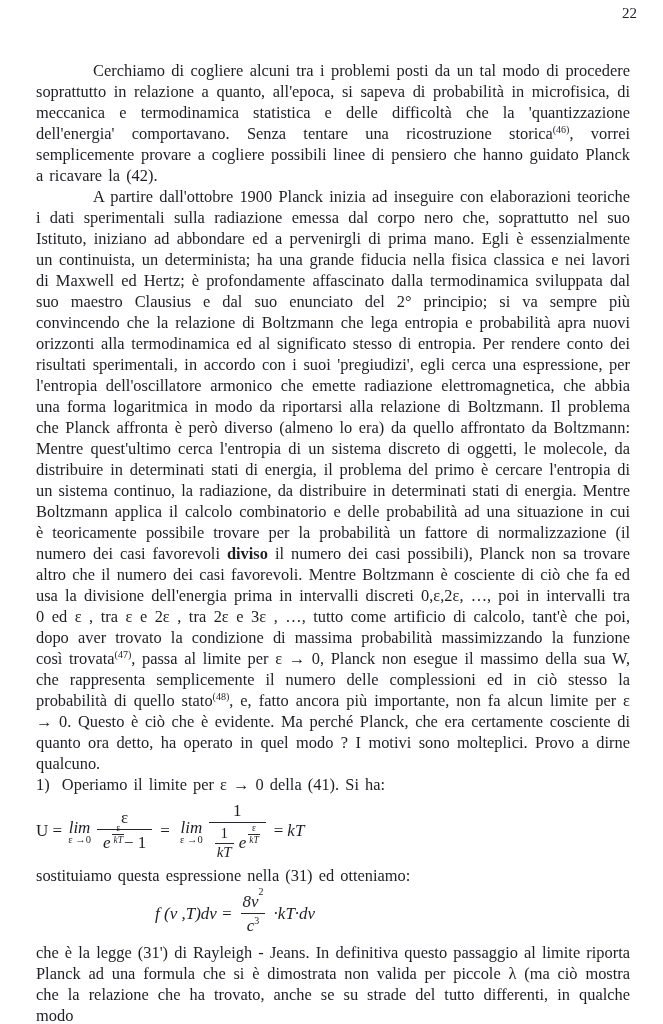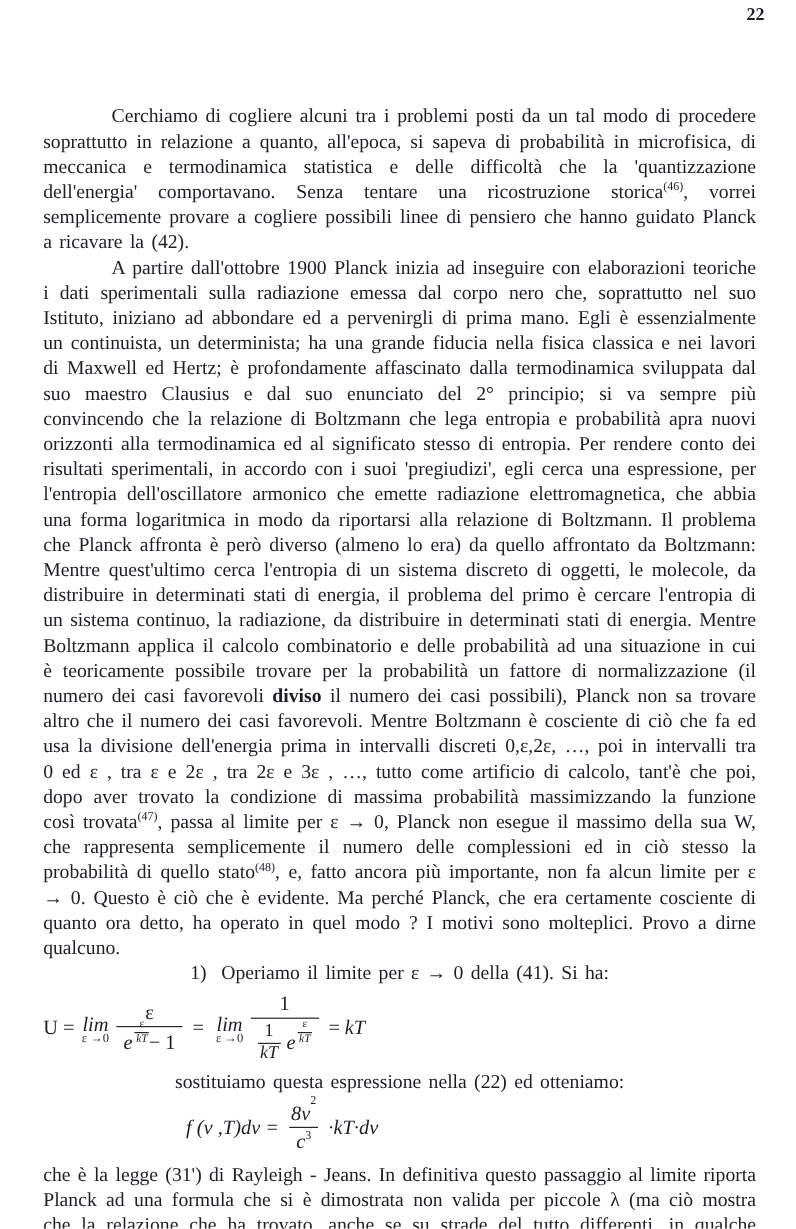--- a/index.html
+++ b/index.html
@@ -13,47 +13,46 @@
     font-family: "Liberation Serif", "DejaVu Serif", serif;
     box-sizing: border-box;
     padding: 6px 33px 0 36px;
     overflow: hidden;
   }
   .page-number {
     position: absolute;
     top: 5px;
     right: 26px;
     font-size: 15px;
-    font-weight: bold;
   }
   .heading {
     font-size: 16.5px;
     font-weight: normal;
     margin: 46px 0 0 0;
     letter-spacing: 0.3px;
   }
   .body-text {
     font-size: 16.4px;
     line-height: 21px;
     text-align: justify;
     word-spacing: 2px;
     margin: 0;
   }
-  .first-block { margin-top: 80px; }
+  .first-block { margin-top: 54px; }
   .indent { text-indent: 57px; }
   .justify-last { text-align-last: justify; }
   sup.ref {
     font-size: 10px;
     line-height: 0;
     vertical-align: super;
     word-spacing: 0;
     letter-spacing: 0;
   }
   b { font-weight: bold; }
-  .list-line { text-align: center; }
+  .list-line { text-align: left; }
 
   
   .eq43-row {
     display: flex;
     align-items: center;
     min-height: 68px;
     margin: 2px 0 0 0;
     font-size: 17px;
   }
   .eq-label { width: 179px; font-size: 16.4px; flex: none; }
@@ -158,21 +157,21 @@
             <span class="sn">ε</span>
             <span class="sd">kT</span>
           </span>
         </span>
       </span>
       <span class="up eqsign">=</span>
       <span class="it">kT</span>
     </span>
   </div>
 
-  <p class="body-text list-line">sostituiamo questa espressione nella (22) ed otteniamo:</p>
+  <p class="body-text list-line">sostituiamo questa espressione nella (31) ed otteniamo:</p>
 
   <div class="eqrj-row">
     <span class="it">f (ν ,T)dν  =</span>
     <span class="frac">
       <span class="num">
         <span class="it">8ν</span>
         <span class="exp">2</span>
       </span>
       <span class="den">
         <span class="it">c</span>

